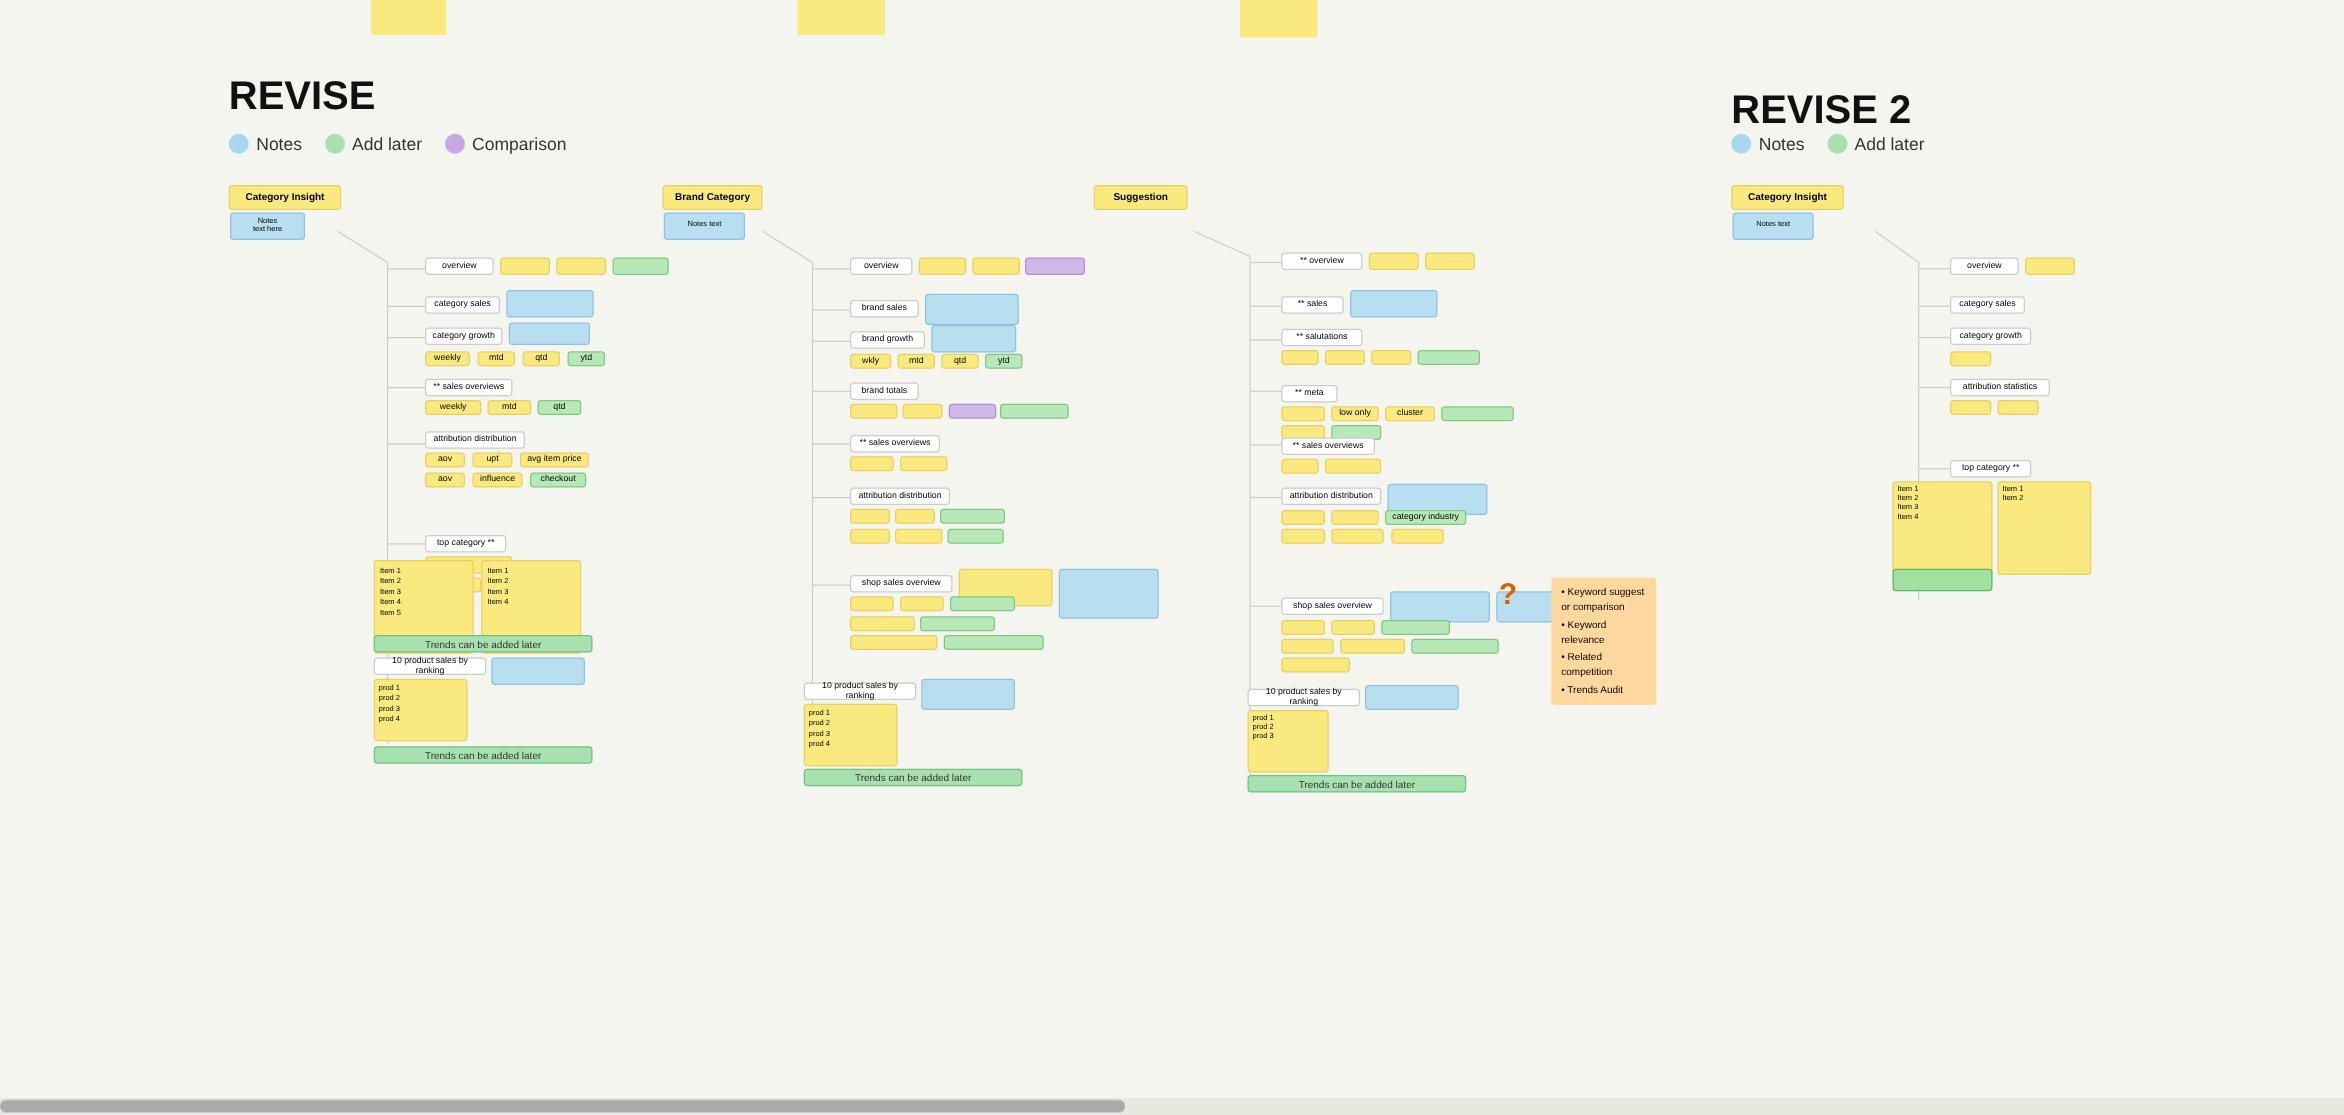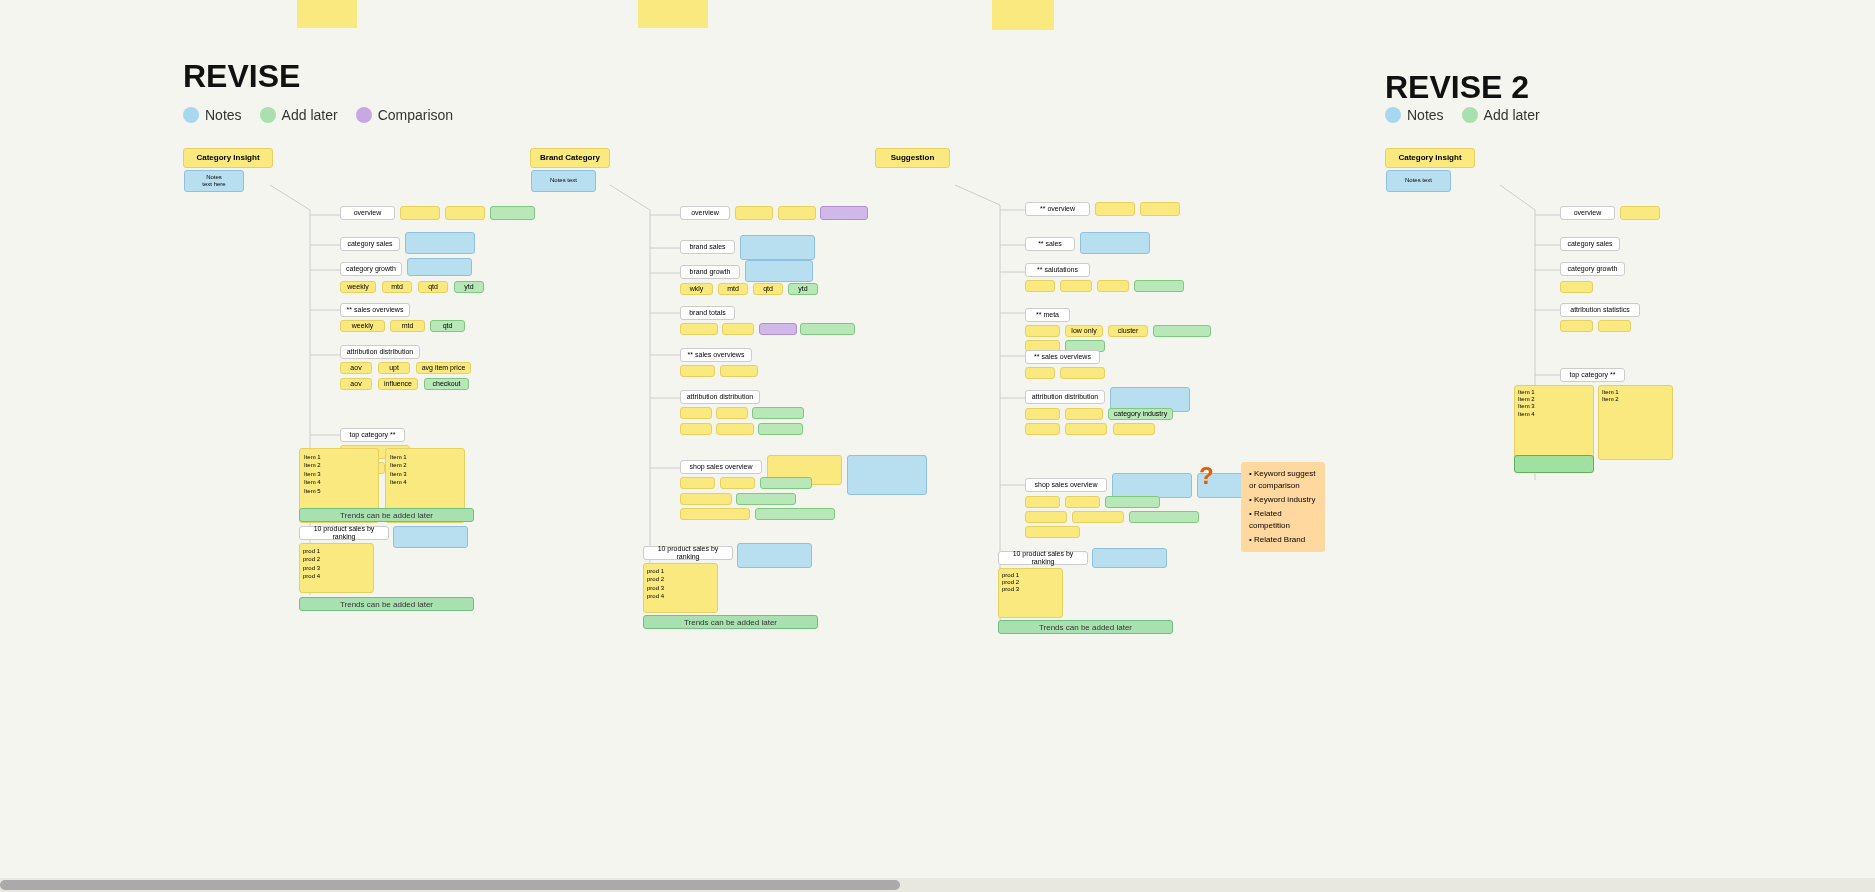--- a/index.html
+++ b/index.html
@@ -377,23 +377,23 @@
   <div class="node-box node-yellow" style="left:998px;top:568px;width:65px;height:50px;font-size:6px;justify-content:flex-start;align-items:flex-start;padding:3px;">
     prod 1<br>prod 2<br>prod 3
   </div>
 
   <div class="trends-bar" style="left:998px;top:620px;width:175px;height:14px;">Trends can be added later</div>
 
   <div style="position:absolute;left:1207px;top:462px;width:100px;">
     <div class="question-mark" style="position:relative;left:-8px;top:0;">?</div>
     <div class="question-sticky" style="position:relative;left:18px;top:-28px;width:84px;margin-left:16px;">
       <div style="margin-bottom:2px;">• Keyword suggest or comparison</div>
-      <div style="margin-bottom:2px;">• Keyword industry</div>
+      <div style="margin-bottom:2px;">• Keyword relevance</div>
       <div style="margin-bottom:2px;">• Related competition</div>
-      <div>• Related Brand</div>
+      <div>• Trends Audit</div>
     </div>
   </div>
 
   <div class="node-box node-yellow" style="left:1385px;top:148px;width:90px;height:20px;font-size:8px;font-weight:bold;">Category Insight</div>
   <div class="node-box node-blue" style="left:1386px;top:170px;width:65px;height:22px;font-size:6px;">Notes text</div>
 
   <div class="node-box node-white" style="left:1560px;top:206px;width:55px;height:14px;">overview</div>
   <div class="node-box node-yellow" style="left:1620px;top:206px;width:40px;height:14px;"></div>
 
   <div class="node-box node-white" style="left:1560px;top:237px;width:60px;height:14px;">category sales</div>

